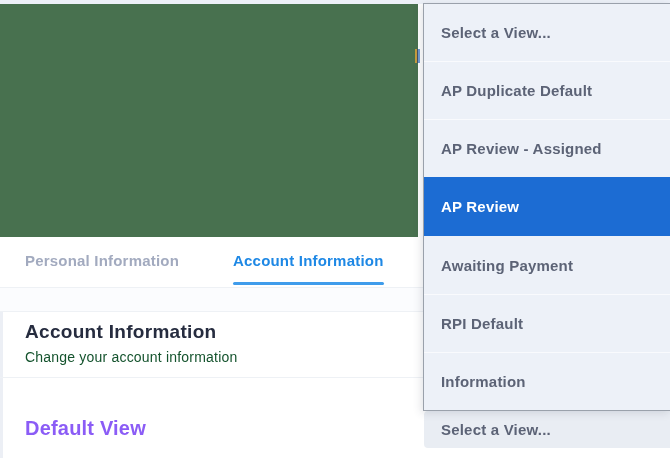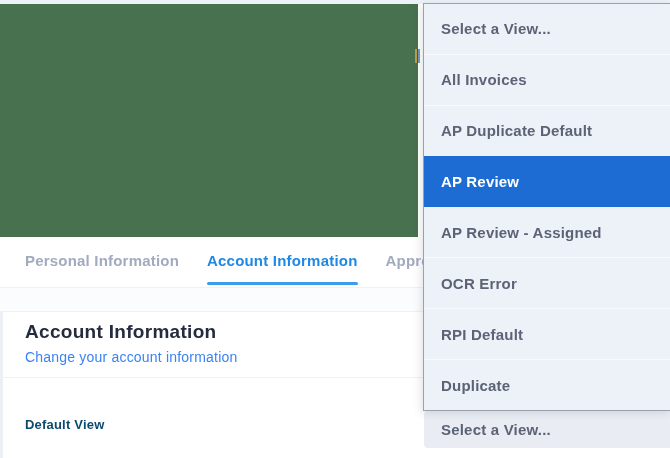--- a/index.html
+++ b/index.html
@@ -19,21 +19,21 @@
 
   
   .cursor-artifact {
     position:absolute; left:415px; top:49px; width:5px; height:14px;
     background:linear-gradient(90deg,#c69d3e 0 2px,#41506b 2px 3px,#6f98cd 3px 5px);
   }
 
   
   .tab-bar {
     position:absolute; left:0; top:237px; width:423px; height:48px;
-    background:#ffffff; display:flex; align-items:center; gap:28px;
+    background:#ffffff; display:flex; align-items:center; gap:54px;
     padding-left:25px; white-space:nowrap;
   }
   .tab {
     position:relative; font-size:15px; font-weight:700; color:#a2aabf;
     cursor:pointer; padding-bottom:2px;
   }
   .tab.active { color:#1e88e5; }
   .tab.active::after {
     content:""; position:absolute; left:0; right:0; bottom:-14px;
     height:3px; background:#3f9ceb; border-radius:3px;
@@ -48,28 +48,28 @@
   
   .left-strip { position:absolute; left:0; top:312px; width:3px; height:146px; background:#eceff5; }
 
   
   .section-title {
     position:absolute; left:25px; top:321px;
     font-size:19px; font-weight:700; color:#262c3f; letter-spacing:.3px;
   }
   .section-subtitle {
     position:absolute; left:25px; top:349px;
-    font-size:14px; font-weight:400; color:#3b82f6;
+    font-size:14px; font-weight:400; color:#14532d;
   }
   .hline { position:absolute; left:0; top:377px; width:670px; height:1px; background:#eef1f5; }
 
   
   .field-label {
     position:absolute; left:25px; top:417px;
-    font-size:13px; font-weight:700; color:#0c4a6e;
+    font-size:20px; font-weight:700; color:#8b5cf6;
   }
   .select-control {
     position:absolute; left:424px; top:411px; width:247px; height:37px;
     background:#e9edf3; border-radius:4px 0 0 4px;
     display:flex; align-items:center; padding-left:17px;
     font-size:15px; font-weight:700; color:#5c6376; cursor:pointer;
   }
 
   
   .dropdown-panel {
@@ -112,31 +112,30 @@
 <div class="hline"></div>
 
 <label class="field-label">Default View</label>
 
 <div class="select-control">Select a View...</div>
 
 <div class="dropdown-panel">
 
     <div class="dd-item">Select a View...</div>
 
-    <div class="dd-item">All Invoices</div>
 
 
     <div class="dd-item">AP Duplicate Default</div>
 
 
+    <div class="dd-item">AP Review - Assigned</div>
+
     <div class="dd-item active">AP Review</div>
 
-    <div class="dd-item">AP Review - Assigned</div>
+    <div class="dd-item">Awaiting Payment</div>
 
-
-    <div class="dd-item">OCR Error</div>
 
 
     <div class="dd-item">RPI Default</div>
 
-    <div class="dd-item">Duplicate</div>
+    <div class="dd-item">Information</div>
 
   </div>
 
 </body></html>

